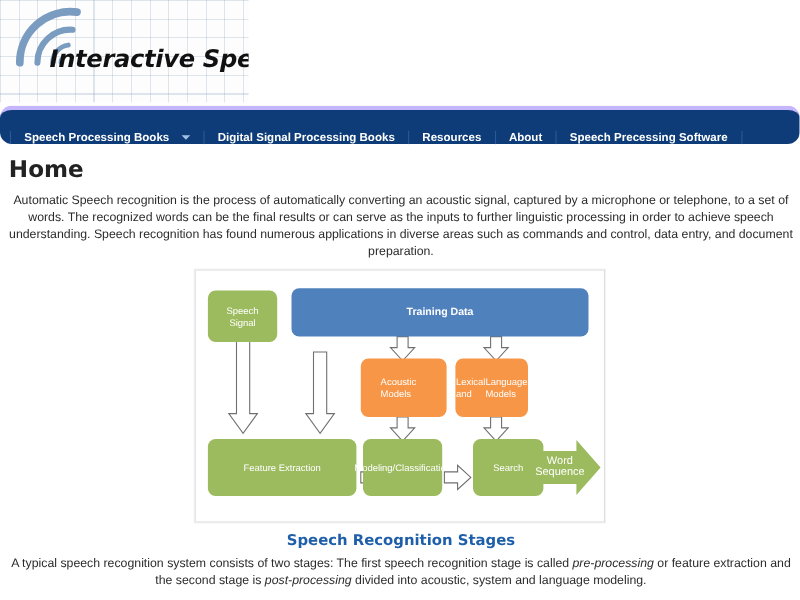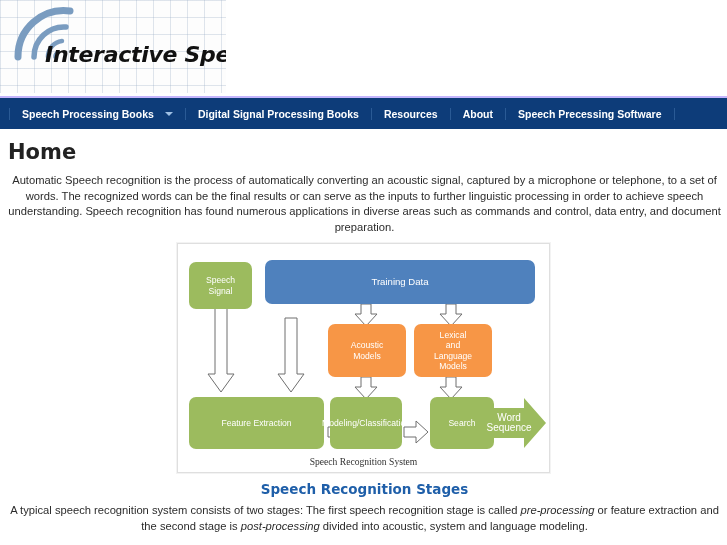--- a/index.html
+++ b/index.html
@@ -32,22 +32,22 @@
   .toplinks{
     position:absolute;right:9px;top:11px;
     font-family:"Liberation Sans", sans-serif;
     font-size:10.5px;
   }
   .toplinks a{color:#6ba4e8;text-decoration:none;margin-left:16px;}
 
   
   .navbar{
     position:relative;height:31px;background:#0d3c79;
-    border-top:2px solid #c4b5fd;
-    display:flex;align-items:center;
+    border-top:4px solid #c4b5fd;
+    display:flex;align-items:flex-end;border-radius:11px;
   }
   .navitem{
     display:flex;align-items:center;
     padding:0 12px;
     font-family:"Liberation Sans", sans-serif;
     font-size:10.5px;font-weight:bold;
     color:#ffffff;white-space:nowrap;
     border-right:1px solid #2a5a95;
     cursor:pointer;
   }
@@ -89,27 +89,27 @@
   .diagram-wrap{
     position:relative;margin:8px auto 0 auto;
     width:371px;height:228px;
     background:#ffffff;border:1px solid #dfdfdf;
     box-shadow:0 0 0 1px #f3f3f3;
   }
   .dg{position:absolute;}
   .box{
     position:absolute;border-radius:7px;
     display:flex;align-items:center;justify-content:center;
-    text-align:center;color:#ffffff;
+    text-align:left;color:#ffffff;
     font-family:"Liberation Sans", sans-serif;
     font-size:8.6px;line-height:10.5px;
     padding:18px;box-sizing:border-box;
   }
   .green{background:#9cbb5e;}
-  .blue{background:#4f81bd;font-size:9.6px;}
+  .blue{background:#4f81bd;font-size:9.6px;font-weight:bold;}
   .orange{background:#f79646;}
   .caption{
     position:absolute;left:0;right:0;bottom:5px;text-align:center;
     font-family:"Liberation Serif", serif;font-size:9.6px;color:#333;
   }
   .dgsvg{position:absolute;left:0;top:0;}
 </style>
 </head>
 <body>
 
@@ -185,21 +185,21 @@
       </div>
 
       <div class="box blue" style="left:87px;top:16px;width:270px;height:44px;">
         <span>Training Data</span>
       </div>
 
       <div class="box orange" style="left:150px;top:80px;width:78px;height:53px;">
         <span>Acoustic Models</span>
       </div>
 
-      <div class="box orange" style="left:236px;top:80px;width:78px;height:53px;flex-direction:column;">
+      <div class="box orange" style="left:236px;top:80px;width:66px;height:53px;">
         <span>Lexical and</span>
         <span>Language Models</span>
       </div>
 
       <div class="box green" style="left:11px;top:153px;width:135px;height:52px;">
         <span>Feature Extraction</span>
       </div>
 
       <div class="box green" style="left:152px;top:153px;width:72px;height:52px;flex-direction:row;">
         <span>Modeling/</span>
@@ -215,21 +215,20 @@
           <polygon points="0,11 36,11 36,1 58,26 36,51 36,41 0,41" fill="#9cbb5e"></polygon>
         </svg>
         <div style="position:absolute;left:0;top:0;width:42px;height:52px;display:flex;flex-direction:column;
                     align-items:center;justify-content:center;color:#fff;
                     font-family:'Liberation Sans',sans-serif;font-size:10px;line-height:10.5px;">
           <span>Word</span>
           <span>Sequence</span>
         </div>
       </div>
 
-      <div class="caption">Speech Recognition System</div>
     </div>
 
     <h2 class="section">Speech Recognition Stages</h2>
 
     <p class="body"><span>A typical speech recognition system consists of two stages: The first speech recognition stage is called </span><em>pre-processing</em><span> or feature extraction and the second stage is </span><em>post-processing</em><span> divided into acoustic, system and language modeling.</span></p>
 
     <h3 class="sub">Feature Extraction</h3>
 
     <p class="body">In the feature extraction step, the speech waveform which is sampled at a rate between 6.6 to 20 kHz is processed to produce a new representation as a sequence of vectors containing values of features or parameters. The vectors typically comprise of 10 to 39 parameters, and are usually computed every 10 or 20 msec.</p>
 

